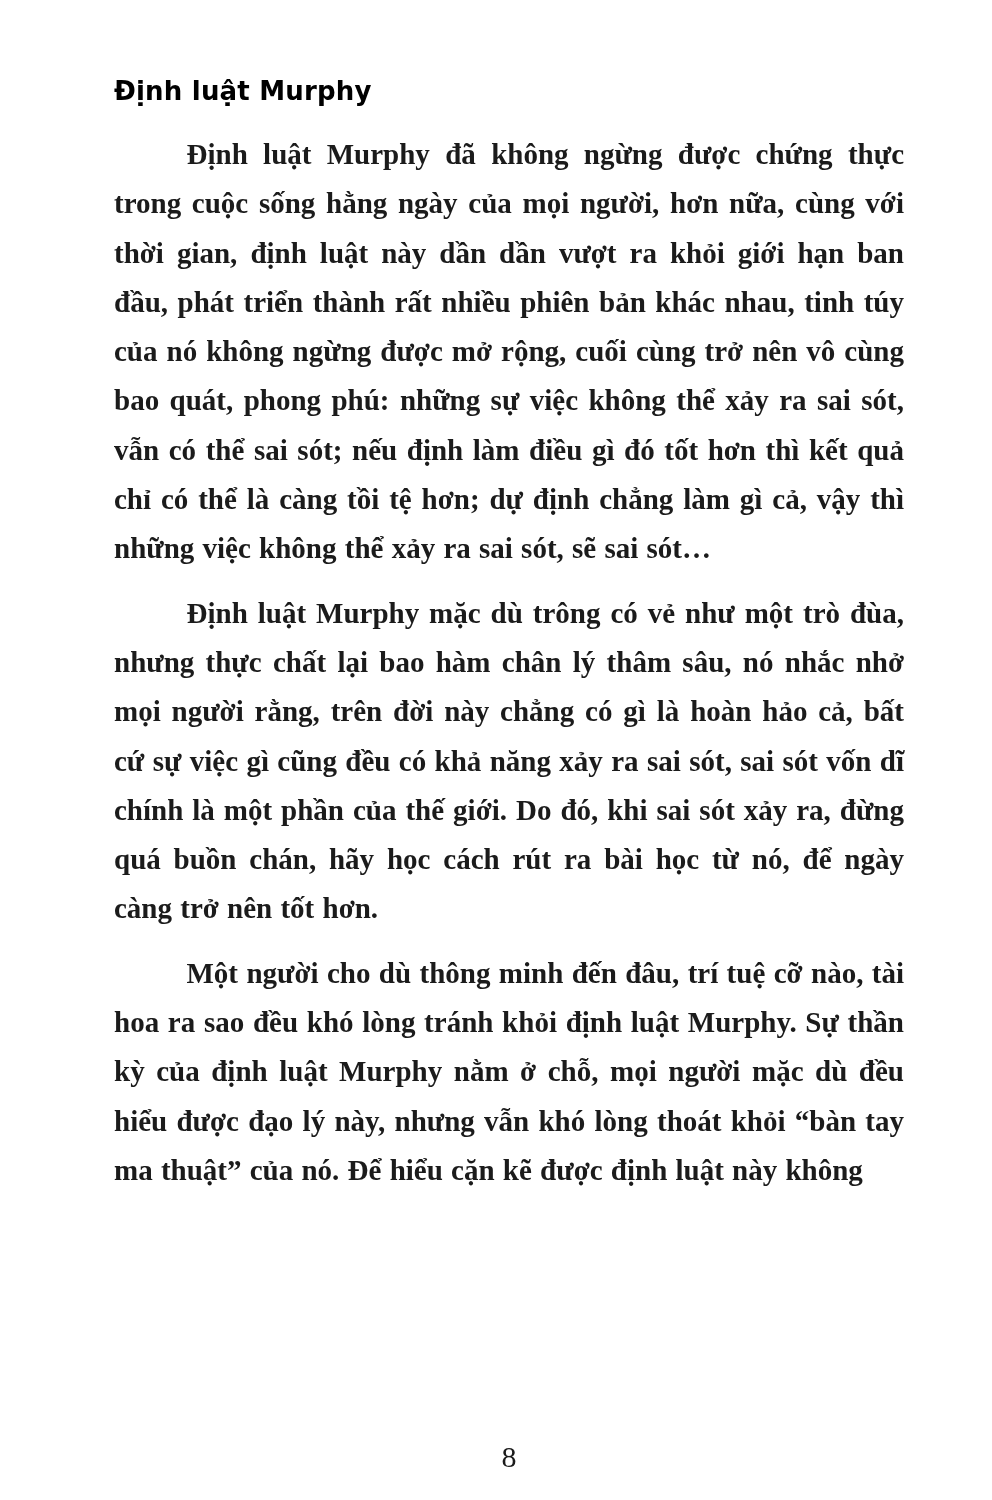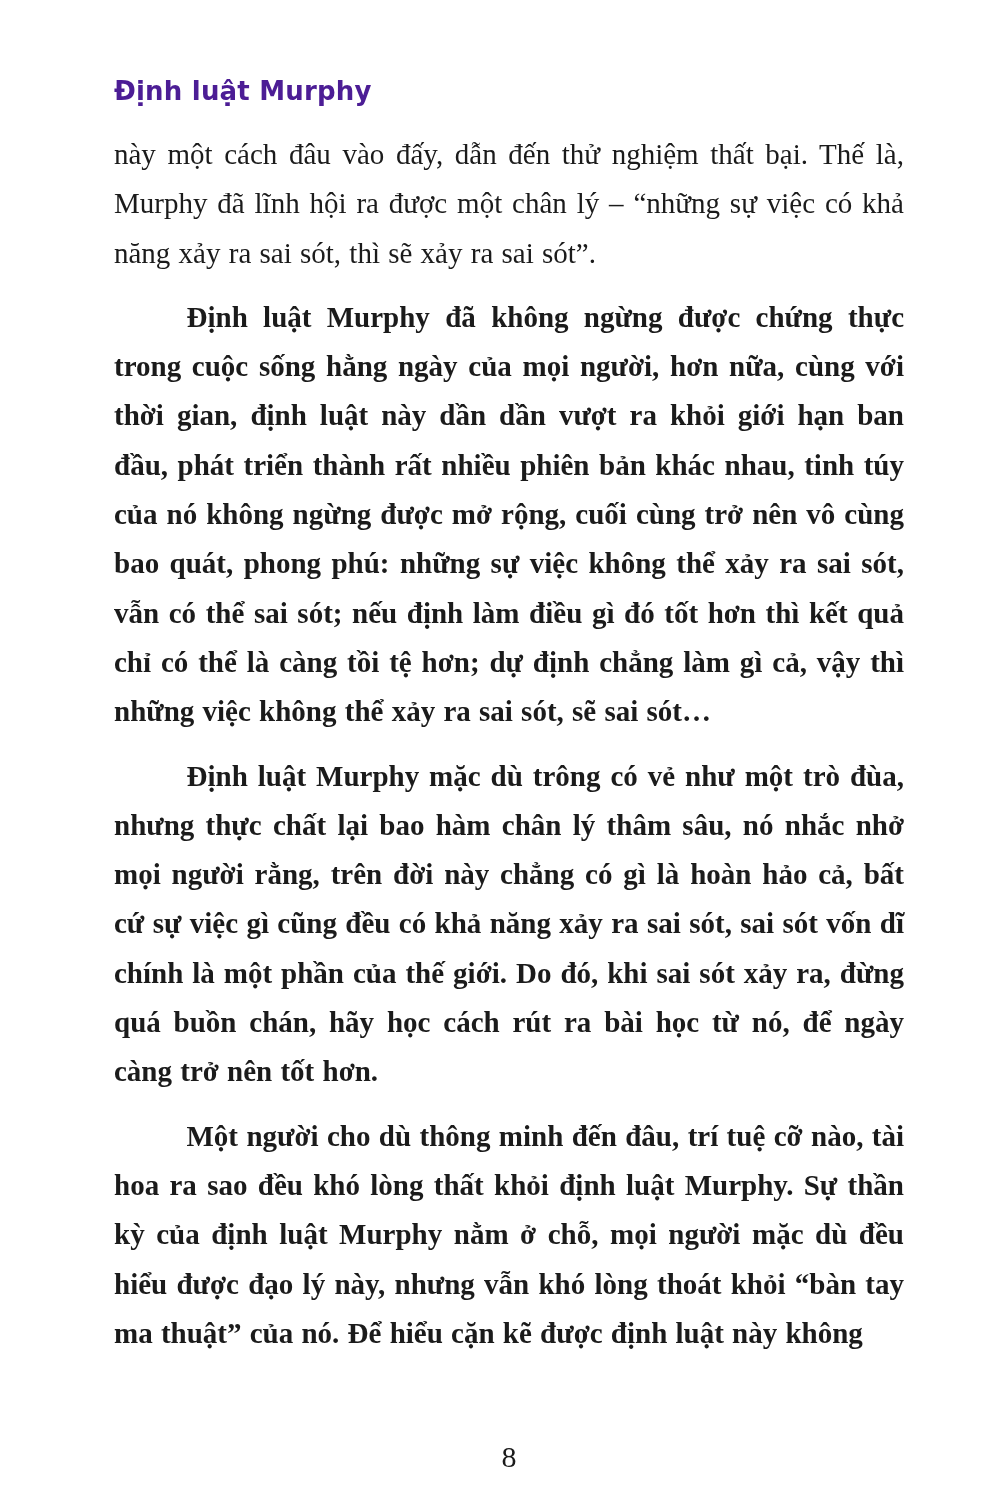--- a/index.html
+++ b/index.html
@@ -14,21 +14,21 @@
     box-sizing: border-box;
     background: #ffffff;
     padding: 76px 88px 0 114px;
     overflow: hidden;
   }
   .running-header {
     font-family: "DejaVu Sans", "Liberation Sans", sans-serif;
     font-weight: 700;
     font-size: 26px;
     letter-spacing: 0.2px;
-    color: #4c1d95;
+    color: #000000;
     margin: 0 0 24px 0;
   }
   .body-text p {
     font-family: "Liberation Serif", "DejaVu Serif", serif;
     font-size: 29px;
     line-height: 1.70;
     color: #1b1b1b;
     text-align: justify;
     margin: 0 0 15px 0;
     word-spacing: 1px;
@@ -48,20 +48,19 @@
     color: #1b1b1b;
   }
 </style>
 </head>
 <body>
 
 <div class="page">
   <h1 class="running-header">Định luật Murphy</h1>
 
   <div class="body-text">
-    <p>này một cách đâu vào đấy, dẫn đến thử nghiệm thất bại. Thế là, Murphy đã lĩnh hội ra được một chân lý – “những sự việc có khả năng xảy ra sai sót, thì sẽ xảy ra sai sót”.</p>
     <p class="indent">Định luật Murphy đã không ngừng được chứng thực trong cuộc sống hằng ngày của mọi người, hơn nữa, cùng với thời gian, định luật này dần dần vượt ra khỏi giới hạn ban đầu, phát triển thành rất nhiều phiên bản khác nhau, tinh túy của nó không ngừng được mở rộng, cuối cùng trở nên vô cùng bao quát, phong phú: những sự việc không thể xảy ra sai sót, vẫn có thể sai sót; nếu định làm điều gì đó tốt hơn thì kết quả chỉ có thể là càng tồi tệ hơn; dự định chẳng làm gì cả, vậy thì những việc không thể xảy ra sai sót, sẽ sai sót…</p>
     <p class="indent">Định luật Murphy mặc dù trông có vẻ như một trò đùa, nhưng thực chất lại bao hàm chân lý thâm sâu, nó nhắc nhở mọi người rằng, trên đời này chẳng có gì là hoàn hảo cả, bất cứ sự việc gì cũng đều có khả năng xảy ra sai sót, sai sót vốn dĩ chính là một phần của thế giới. Do đó, khi sai sót xảy ra, đừng quá buồn chán, hãy học cách rút ra bài học từ nó, để ngày càng trở nên tốt hơn.</p>
-    <p class="indent">Một người cho dù thông minh đến đâu, trí tuệ cỡ nào, tài hoa ra sao đều khó lòng thất khỏi định luật Murphy. Sự thần kỳ của định luật Murphy nằm ở chỗ, mọi người mặc dù đều hiểu được đạo lý này, nhưng vẫn khó lòng thoát khỏi “bàn tay ma thuật” của nó. Để hiểu cặn kẽ được định luật này không</p>
+    <p class="indent">Một người cho dù thông minh đến đâu, trí tuệ cỡ nào, tài hoa ra sao đều khó lòng tránh khỏi định luật Murphy. Sự thần kỳ của định luật Murphy nằm ở chỗ, mọi người mặc dù đều hiểu được đạo lý này, nhưng vẫn khó lòng thoát khỏi “bàn tay ma thuật” của nó. Để hiểu cặn kẽ được định luật này không</p>
   </div>
 
   <div class="page-number">8</div>
 </div>
 
 </body></html>

